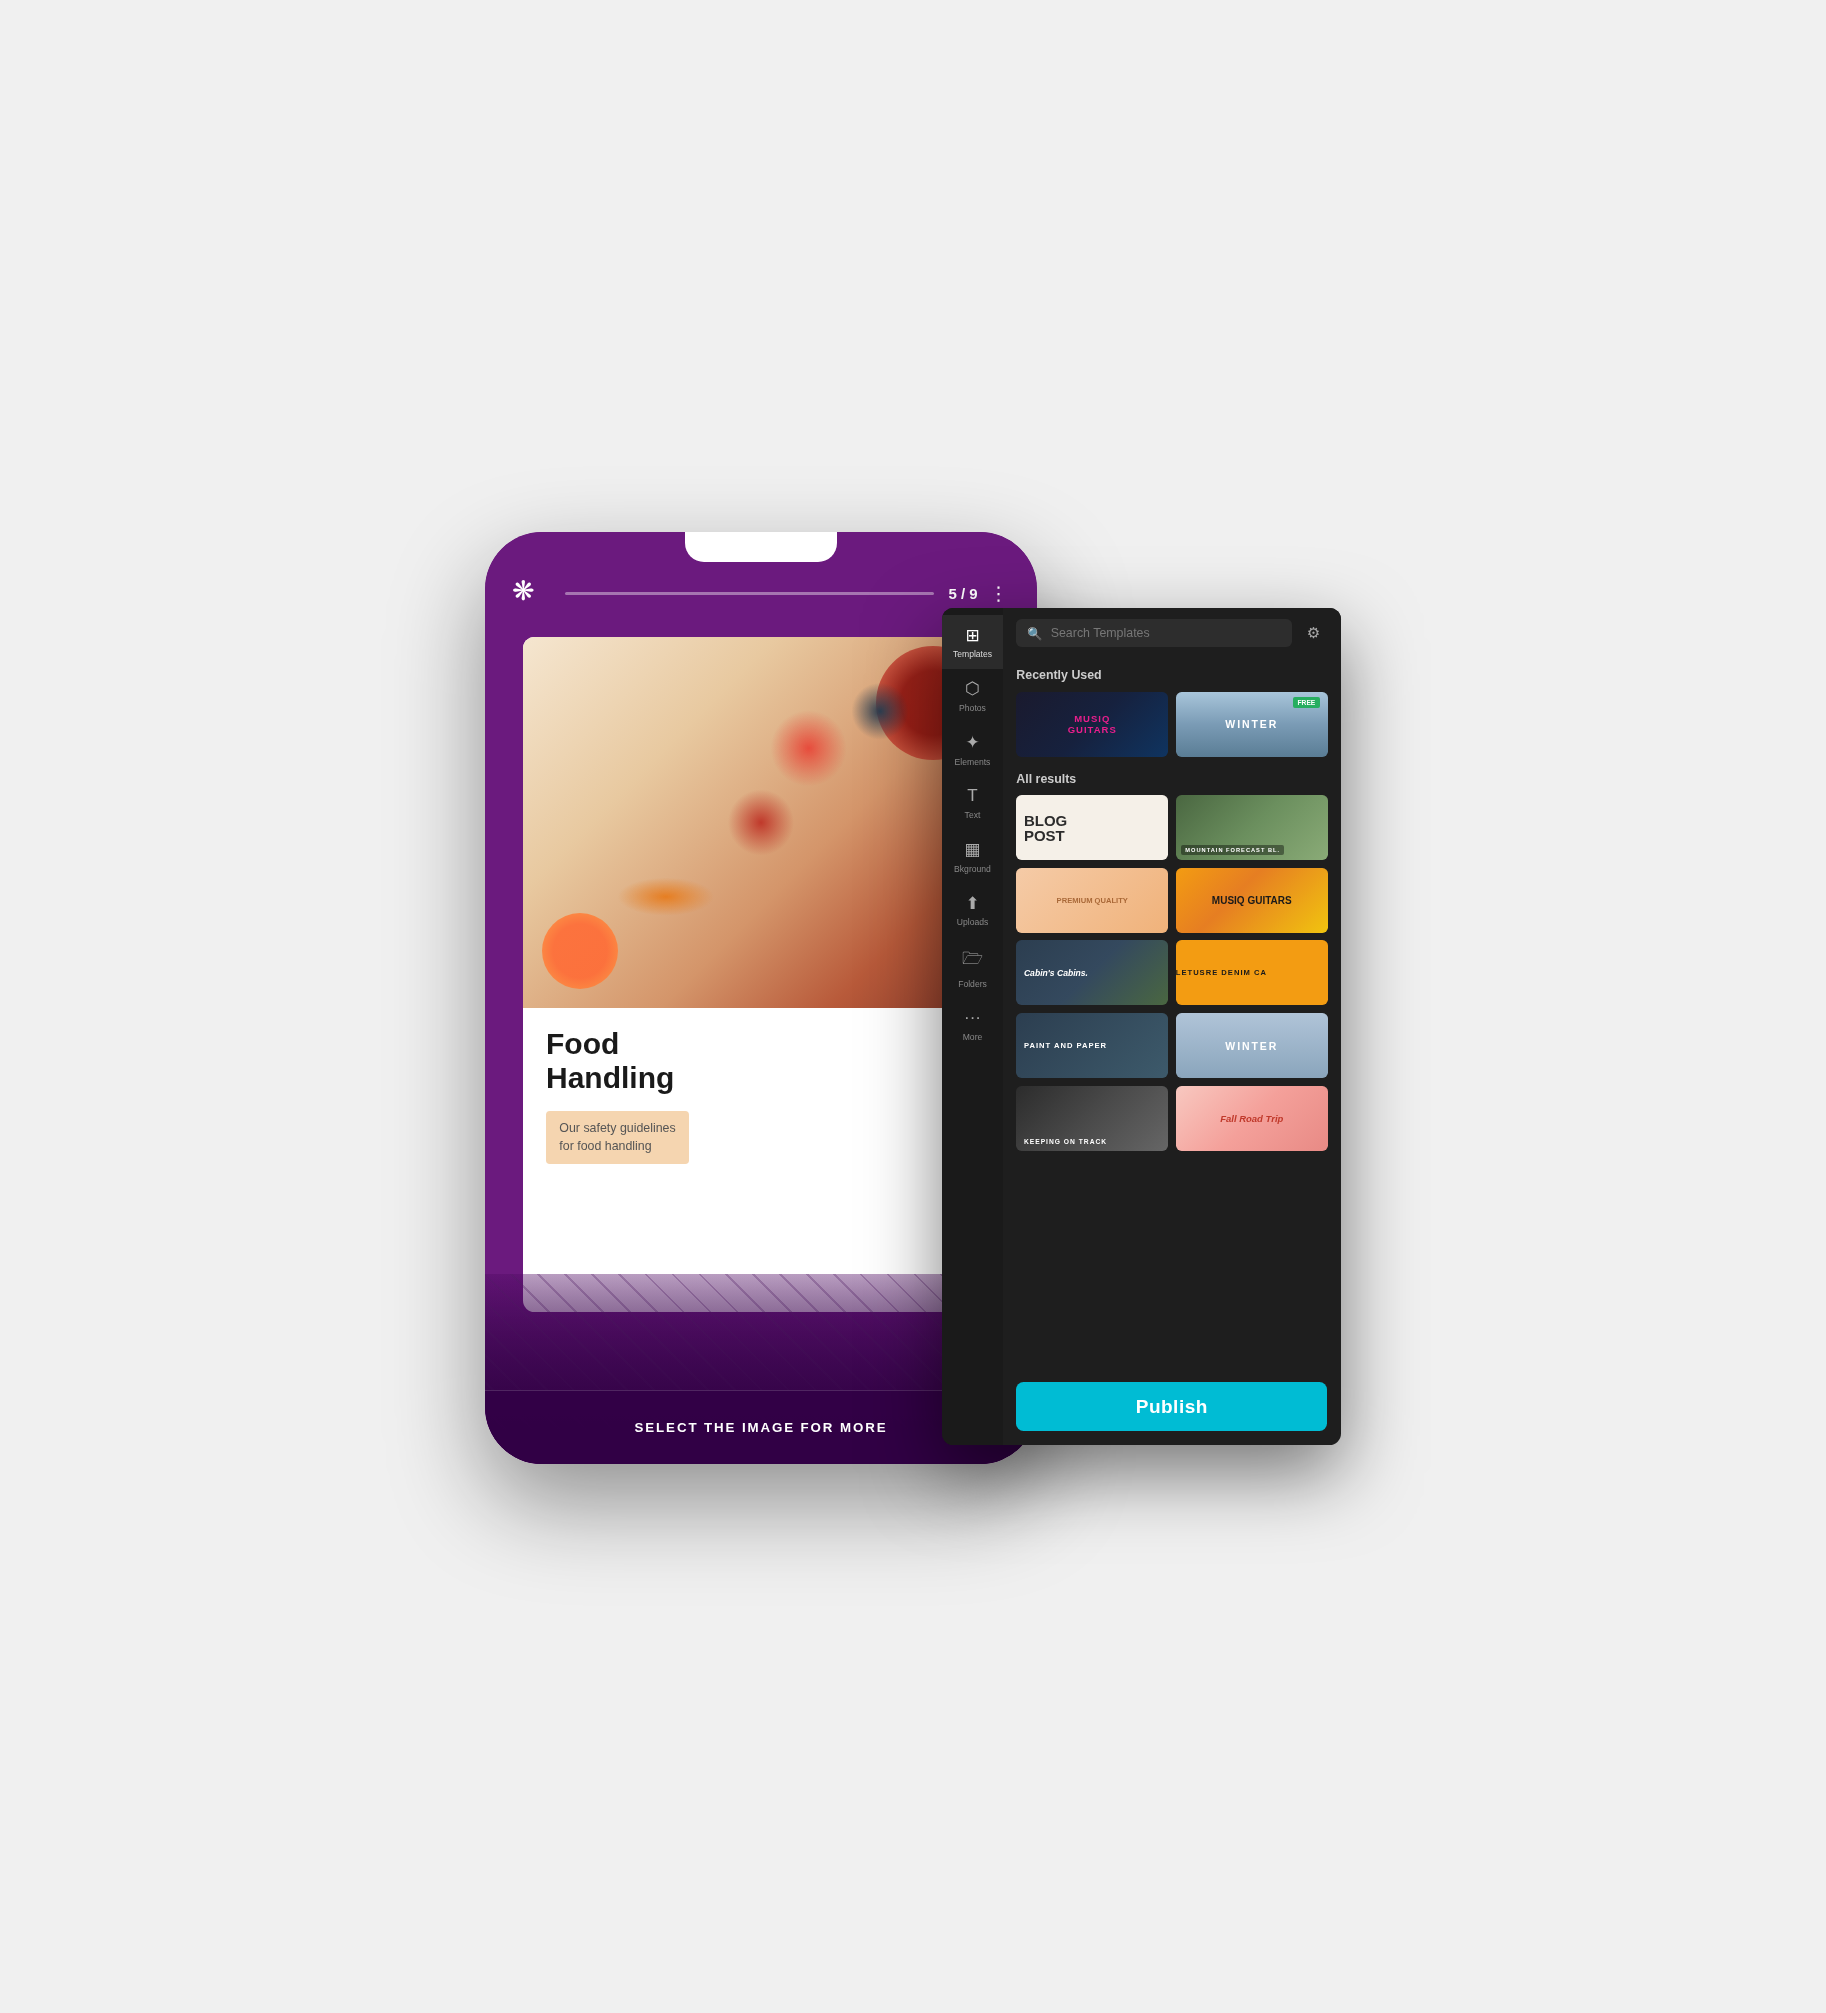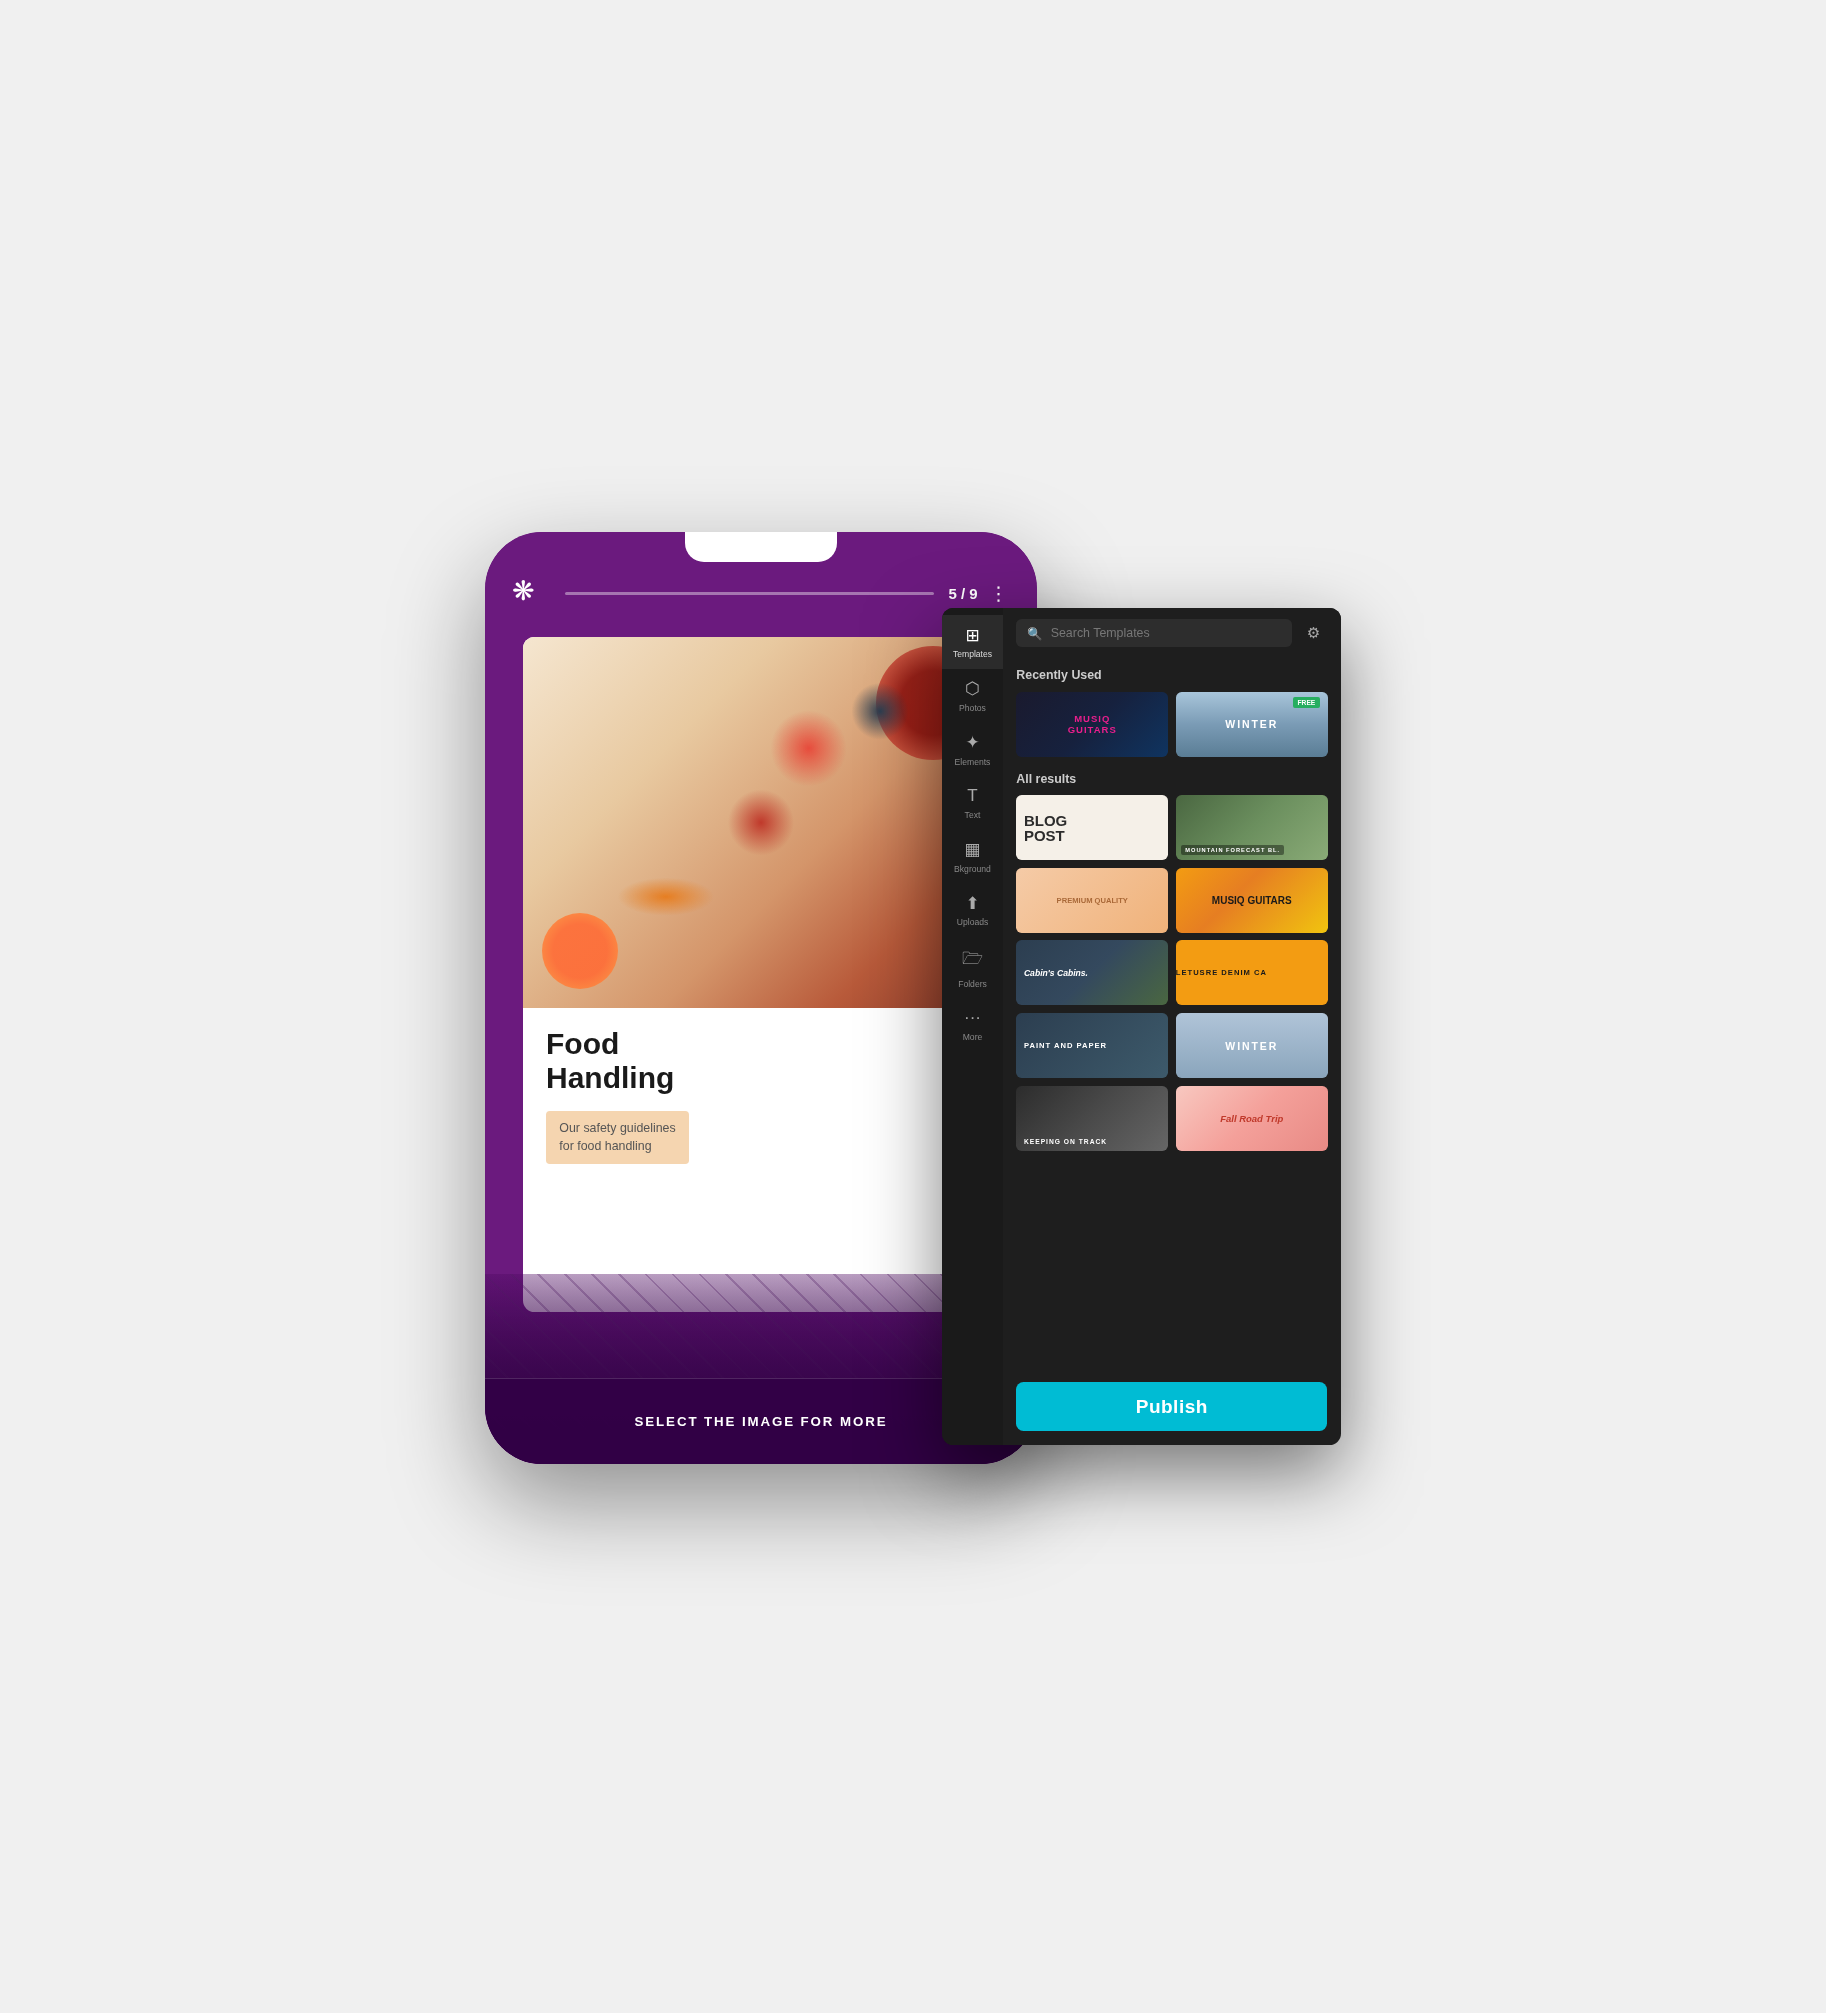--- a/index.html
+++ b/index.html
@@ -191,21 +191,21 @@
         linear-gradient(to top, #2d0040 0%, transparent 100%),
         repeating-linear-gradient(45deg, rgba(80,30,100,0.3) 0px, rgba(80,30,100,0.3) 1.9px, transparent 1.9px, transparent 19px);
     }
 
     
     .phone-bottombar {
       position: absolute;
       bottom: 0;
       left: 0;
       right: 0;
-      height: 86px;
+      height: 74px;
       background: rgba(50, 0, 70, 0.9);
       display: flex;
       align-items: center;
       justify-content: center;
       z-index: 10;
       border-top: 1px solid rgba(255,255,255,0.15);
     }
 
     .phone-bottom-text {
       color: white;

